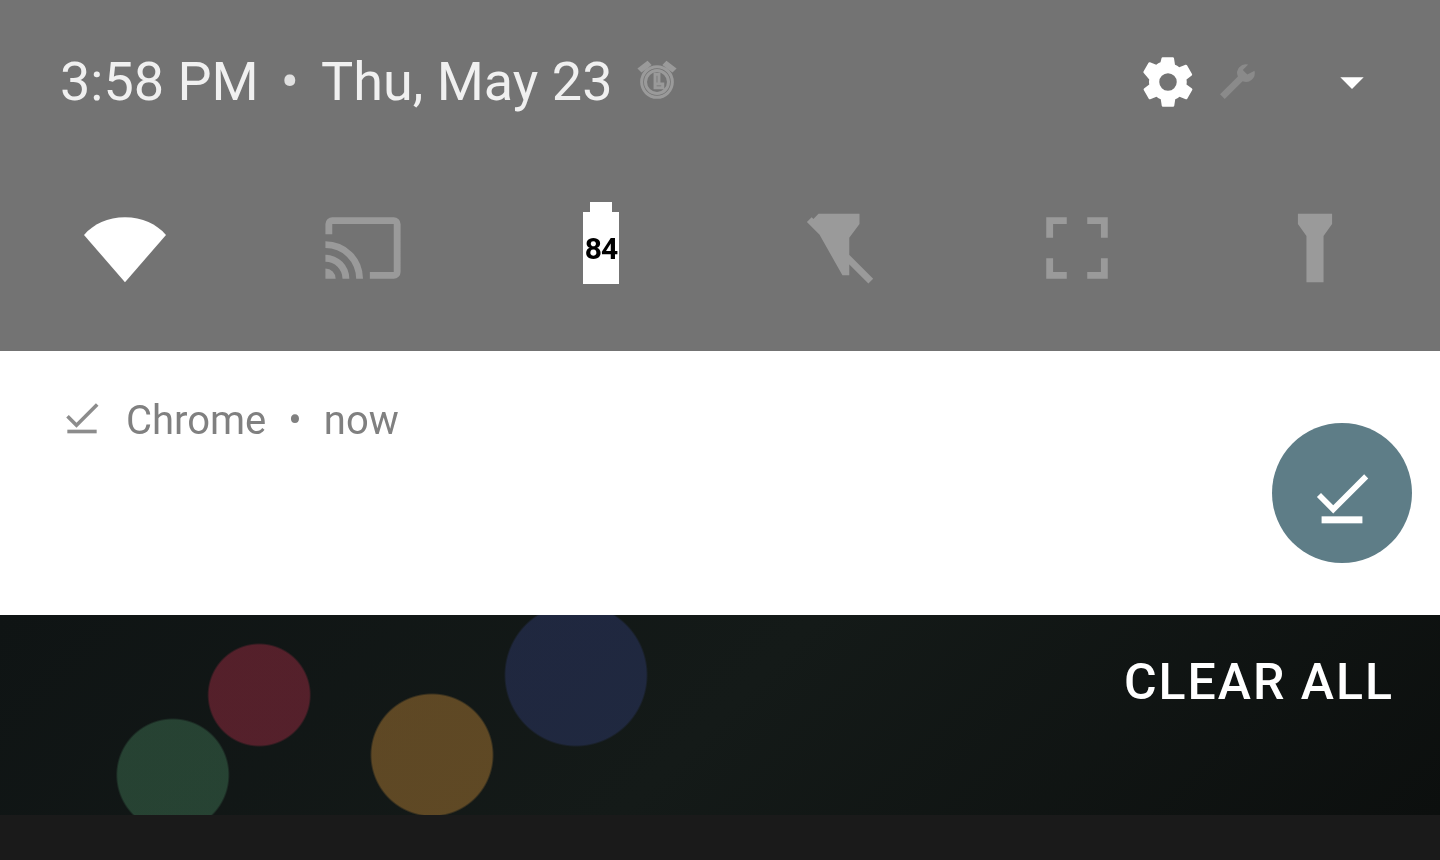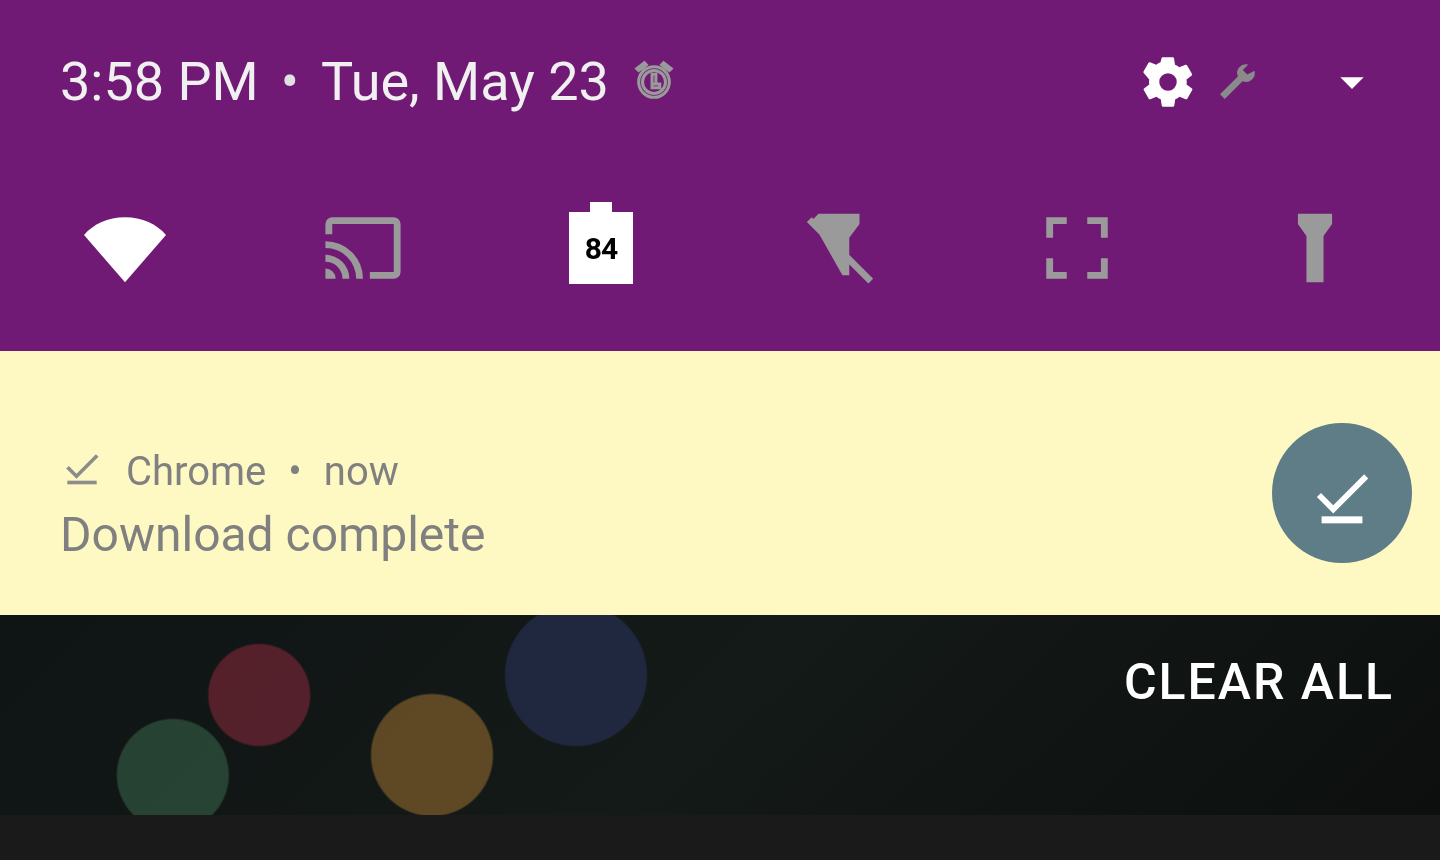--- a/index.html
+++ b/index.html
@@ -4,21 +4,21 @@
 <style>
   * { box-sizing: border-box; margin: 0; padding: 0; }
   body {
     width: 1440px;
     height: 860px;
     font-family: Roboto, "Helvetica Neue", Arial, sans-serif;
     background: #1a1a1a;
     overflow: hidden;
   }
   .shade {
-    background: #701a75;
+    background: #737373;
     color: #e8e8e8;
     padding: 50px 60px 30px 60px;
   }
   .status-row {
     display: flex;
     align-items: center;
     justify-content: space-between;
   }
   .status-left {
     display: flex;
@@ -49,39 +49,39 @@
     align-items: center;
     margin-top: 90px;
     padding: 0 20px 28px 20px;
   }
   .tile { width: 90px; height: 90px; display: flex; align-items: center; justify-content: center; cursor: pointer; }
   .tile svg { width: 82px; height: 82px; }
   .tile .active { fill: #ffffff; }
   .tile .dim { fill: #9a9a9a; }
 
   .battery-tile {
-    width: 64px; height: 72px; background: #fff; position: relative;
+    width: 36px; height: 72px; background: #fff; position: relative;
   }
   .battery-tile::before {
     content: "";
     position: absolute; top: -10px; left: 50%; transform: translateX(-50%);
     width: 22px; height: 10px; background: #fff;
   }
   .battery-num {
     position: absolute; inset: 0;
     display: flex; align-items: center; justify-content: center;
     font-weight: 700; font-size: 30px; color: #000;
     letter-spacing: -1px;
   }
 
   .notification {
-    background: #fef9c3;
+    background: #ffffff;
     padding: 42px 28px 52px 60px;
     display: flex;
-    align-items: flex-end;
+    align-items: flex-start;
     justify-content: space-between;
   }
   .notif-left { flex: 1; }
   .notif-header {
     display: flex;
     align-items: center;
     gap: 22px;
     font-size: 40px;
     color: #808080;
   }
@@ -129,21 +129,21 @@
   }
 </style>
 </head>
 <body>
 
 <div class="shade">
   <div class="status-row">
     <div class="status-left">
       <span>3:58 PM</span>
       <span class="dot">•</span>
-      <span>Tue, May 23</span>
+      <span>Thu, May 23</span>
       <span class="alarm-icon icon-btn">
         <svg viewBox="0 0 24 24">
             <path d="M12 4a8 8 0 1 0 8 8 8 8 0 0 0-8-8zm0 14a6 6 0 1 1 6-6 6 6 0 0 1-6 6zM7 2 3 5l1 1 4-3zm10 0-1 1 4 3 1-1zM11 8h2v5h-2zm0 5h4v2h-4z" fill="none" stroke="#9a9a9a" stroke-width="1.6"></path>
           </svg>
       </span>
     </div>
     <div class="status-right">
       <span class="gear-icon icon-btn">
         <svg viewBox="0 0 24 24">
             <path d="M19.4 13a7.5 7.5 0 0 0 .1-1 7.5 7.5 0 0 0-.1-1l2.1-1.6a.5.5 0 0 0 .1-.6l-2-3.5a.5.5 0 0 0-.6-.2l-2.5 1a7.3 7.3 0 0 0-1.7-1l-.4-2.6a.5.5 0 0 0-.5-.4h-4a.5.5 0 0 0-.5.4L9 4.1a7.3 7.3 0 0 0-1.7 1l-2.5-1a.5.5 0 0 0-.6.2l-2 3.5a.5.5 0 0 0 .1.6L4.5 11a7.5 7.5 0 0 0-.1 1 7.5 7.5 0 0 0 .1 1l-2.1 1.6a.5.5 0 0 0-.1.6l2 3.5a.5.5 0 0 0 .6.2l2.5-1a7.3 7.3 0 0 0 1.7 1l.4 2.6a.5.5 0 0 0 .5.4h4a.5.5 0 0 0 .5-.4l.4-2.6a7.3 7.3 0 0 0 1.7-1l2.5 1a.5.5 0 0 0 .6-.2l2-3.5a.5.5 0 0 0-.1-.6zM12 15.5A3.5 3.5 0 1 1 15.5 12 3.5 3.5 0 0 1 12 15.5z"></path>
@@ -203,21 +203,20 @@
       <span class="mini-icon">
         <svg viewBox="0 0 24 24">
             <path d="M9 16.2 4.8 12l-1.4 1.4L9 19 21 7l-1.4-1.4z"></path>
             <rect x="4" y="20" width="16" height="2"></rect>
           </svg>
       </span>
       <span>Chrome</span>
       <span class="sep">•</span>
       <span>now</span>
     </div>
-    <div class="notif-sub">Download complete</div>
   </div>
   <div class="notif-badge">
     <svg viewBox="0 0 24 24">
         <path d="M9 16.2 4.8 12l-1.4 1.4L9 19 21 7l-1.4-1.4z"></path>
         <rect x="5" y="20" width="14" height="2.4"></rect>
       </svg>
   </div>
 </div>
 
 <div class="wallpaper">

